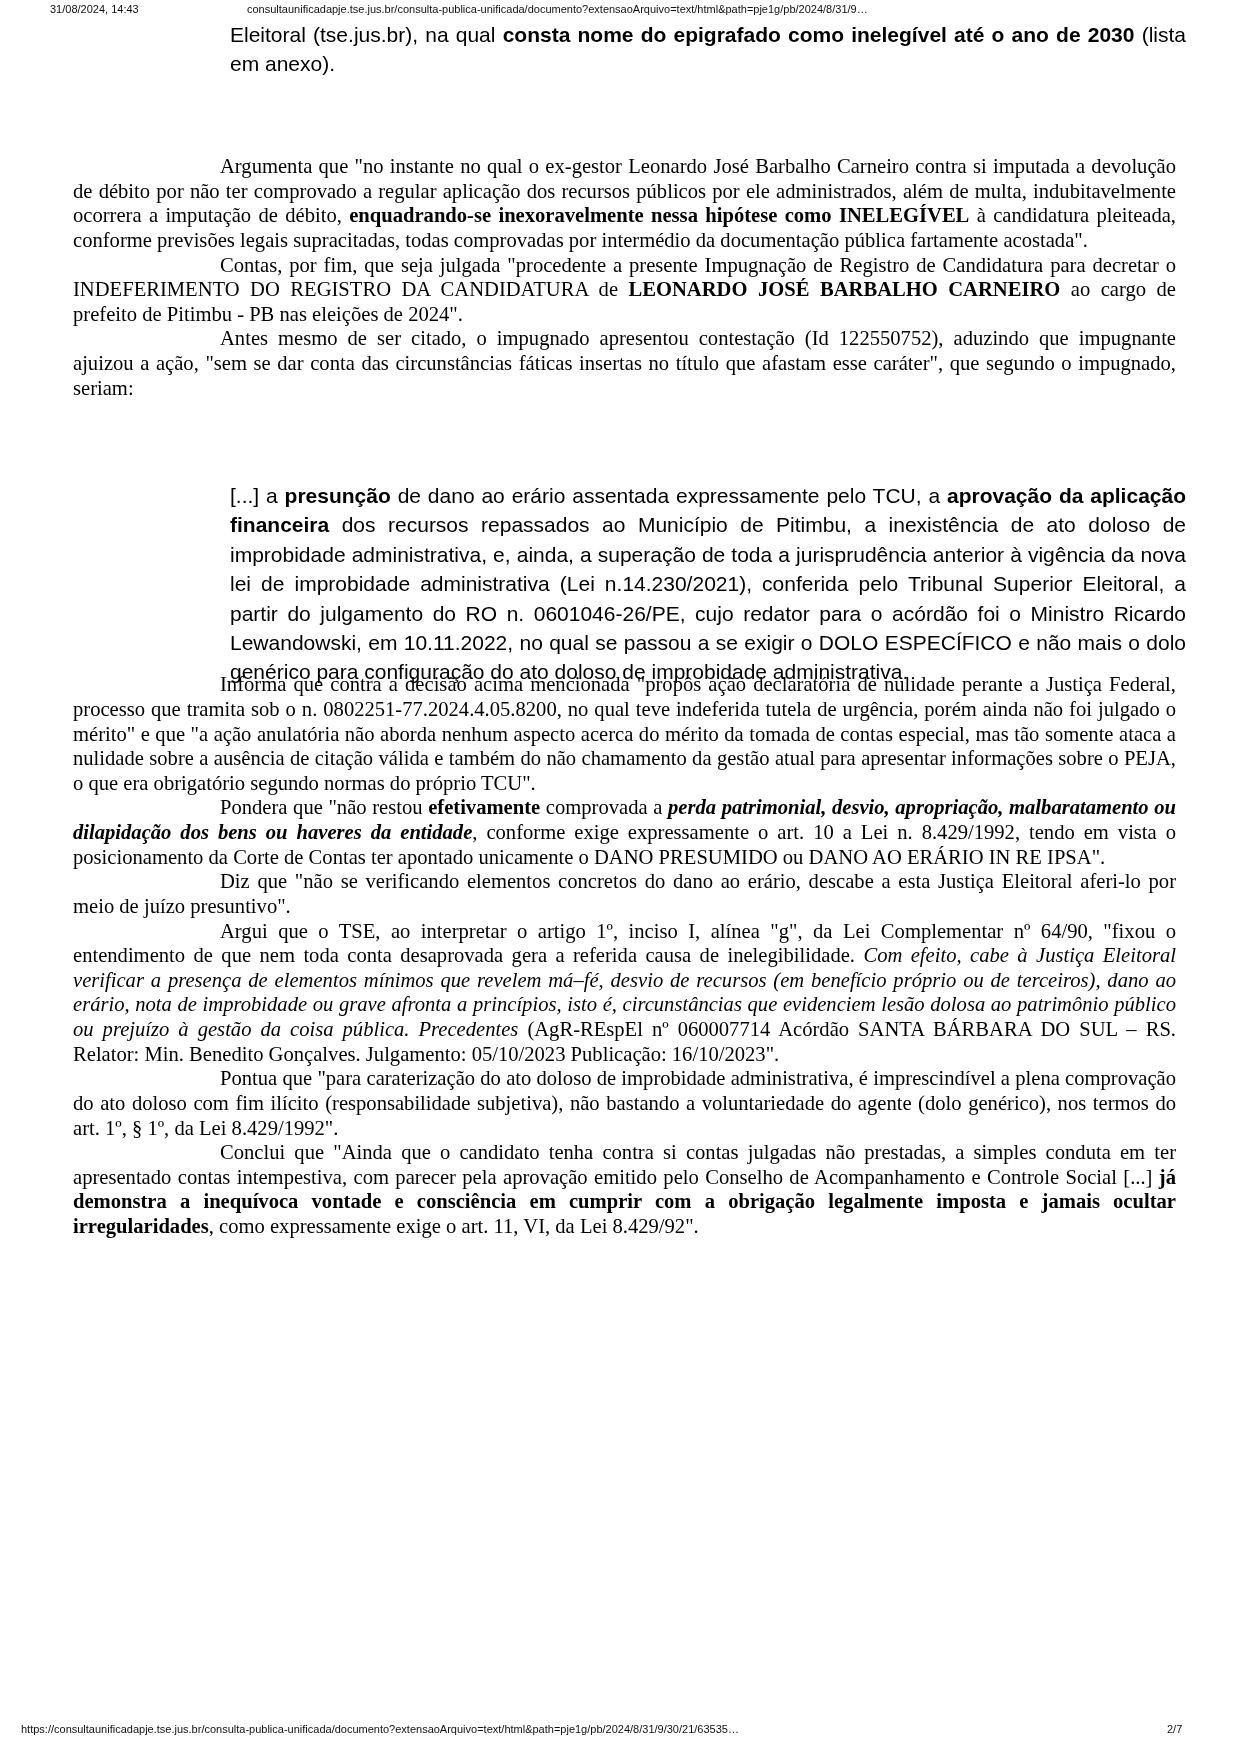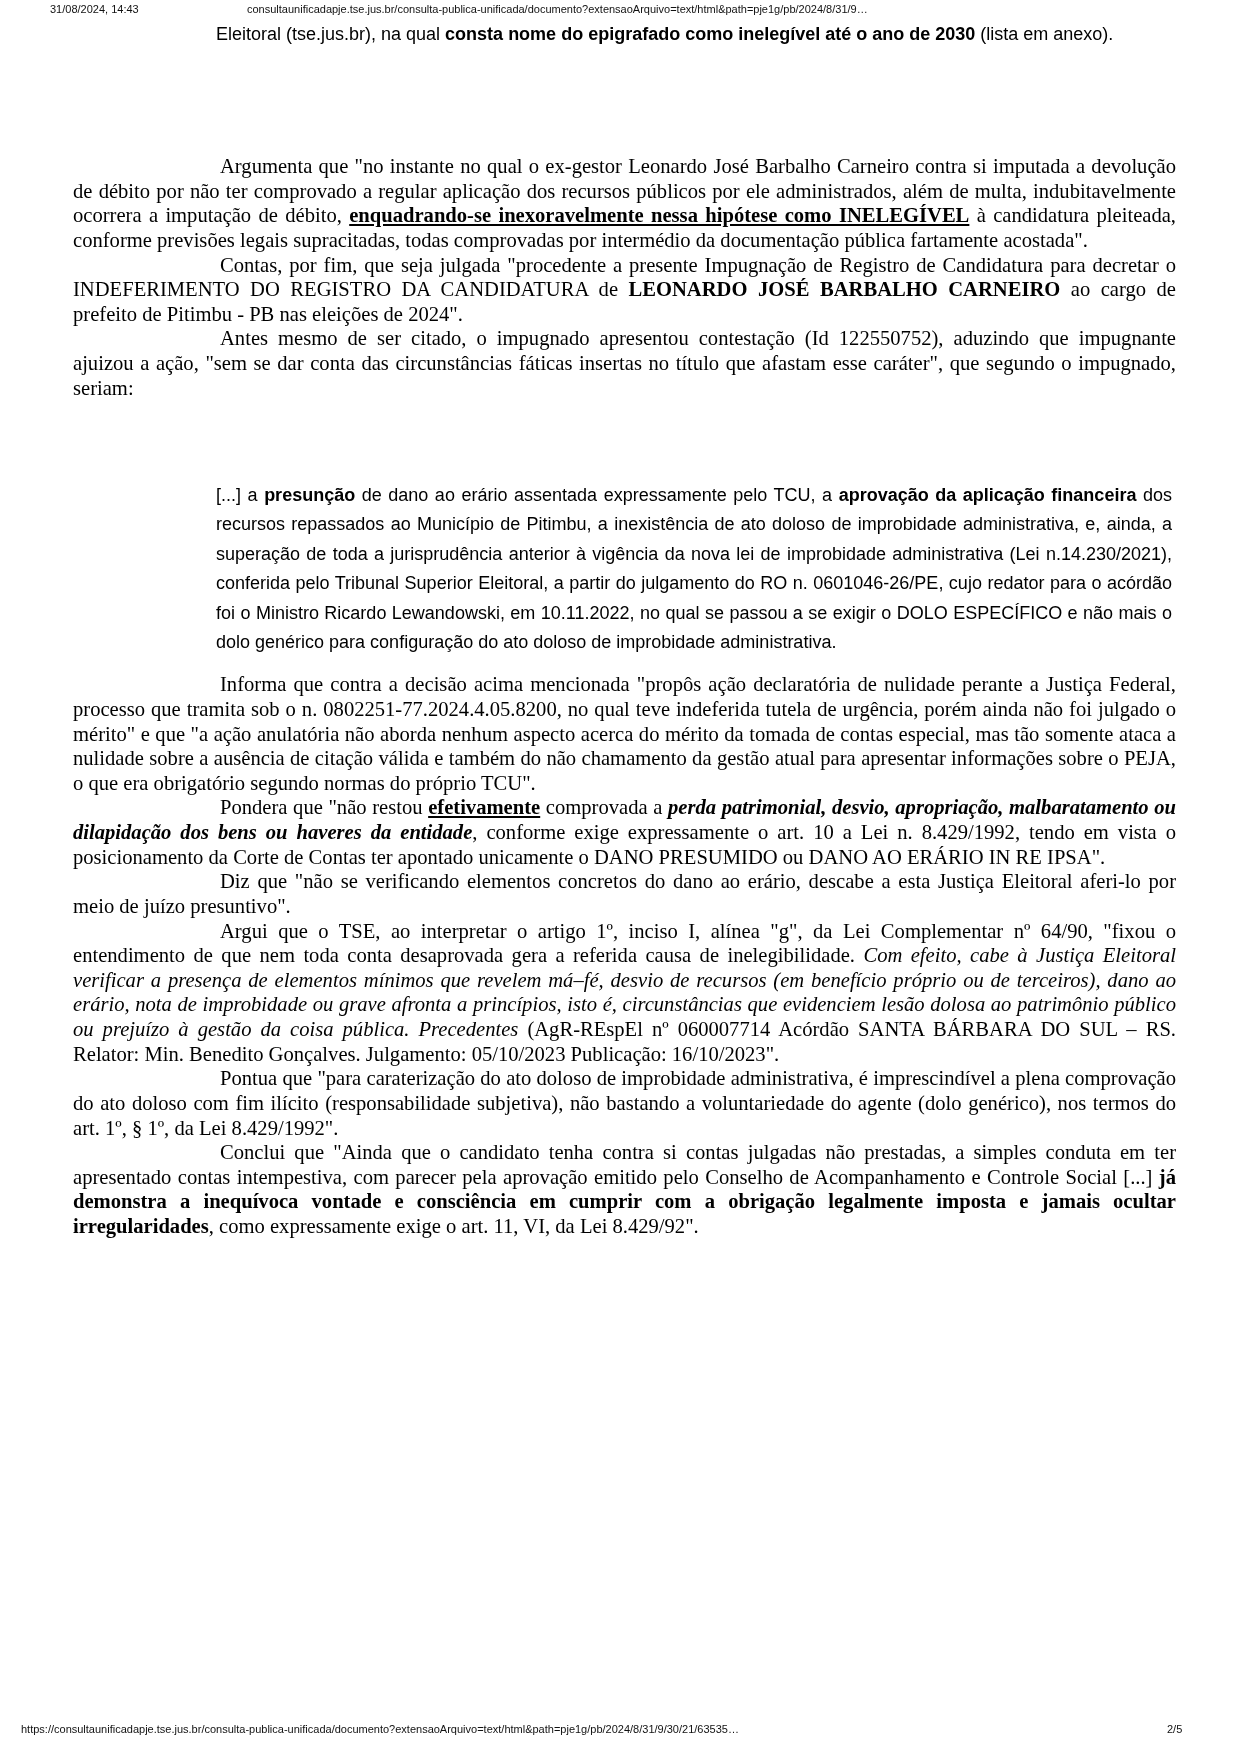--- a/index.html
+++ b/index.html
@@ -2,27 +2,27 @@
 <html><head>
 <meta charset="utf-8">
 <style>
   html, body { margin: 0; padding: 0; background: #ffffff; }
   body { width: 1240px; height: 1754px; position: relative; overflow: hidden; color: #000; }
   .hdr, .ftr { position: absolute; font-family: Liberation Sans, sans-serif; font-size: 11px; color: #111; white-space: nowrap; }
   .hdr-date { left: 50px; top: 3px; }
   .hdr-url { left: 247px; top: 3px; }
   .ftr-url { left: 21px; top: 1723px; text-align: center; }
   .ftr-page { left: 1167px; top: 1723px; }
-  .quote { position: absolute; left: 216px; width: 956px; font-family: "Liberation Sans", sans-serif; font-size: 18px; line-height: 29.4px; text-align: justify; }
+  .quote { position: absolute; left: 230px; width: 956px; font-family: "Liberation Sans", sans-serif; font-size: 21px; line-height: 29.4px; text-align: justify; }
   .q-top { top: 20px; }
   .q-main { top: 481px; }
   .body { position: absolute; left: 73px; width: 1103px; top: 154px; font-family: "Liberation Serif", serif; font-size: 20.6px; line-height: 24.62px; text-align: justify; }
   .body p { margin: 0; text-indent: 147px; }
   .spacer { height: 272px; }
-  .u { text-decoration: underline; }
+  .u { }
   b { font-weight: bold; }
   i { font-style: italic; }
 </style>
 </head>
 <body>
 
 <div class="hdr hdr-date">31/08/2024, 14:43</div>
 <div class="hdr hdr-url">consultaunificadapje.tse.jus.br/consulta-publica-unificada/documento?extensaoArquivo=text/html&amp;path=pje1g/pb/2024/8/31/9…</div>
 
 <div class="quote q-top"><span>Eleitoral (tse.jus.br), na qual </span><b>consta nome do epigrafado como inelegível até o ano de 2030</b><span> (lista em anexo).</span></div>
@@ -36,13 +36,13 @@
   <p><span>Pondera que "não restou </span><b class="u">efetivamente</b><span> comprovada a </span><b><i>perda patrimonial, desvio, apropriação, malbaratamento ou dilapidação dos bens ou haveres da entidade</i></b><span>, conforme exige expressamente o art. 10 a Lei n. 8.429/1992, tendo em vista o posicionamento da Corte de Contas ter apontado unicamente o DANO PRESUMIDO ou DANO AO ERÁRIO IN RE IPSA".</span></p>
   <p><span>Diz que "não se verificando elementos concretos do dano ao erário, descabe a esta Justiça Eleitoral aferi-lo por meio de juízo presuntivo".</span></p>
   <p><span>Argui que o TSE, ao interpretar o artigo 1º, inciso I, alínea "g", da Lei Complementar nº 64/90, "fixou o entendimento de que nem toda conta desaprovada gera a referida causa de inelegibilidade. </span><i>Com efeito, cabe à Justiça Eleitoral verificar a presença de elementos mínimos que revelem má–fé, desvio de recursos (em benefício próprio ou de terceiros), dano ao erário, nota de improbidade ou grave afronta a princípios, isto é, circunstâncias que evidenciem lesão dolosa ao patrimônio público ou prejuízo à gestão da coisa pública. Precedentes</i><span> (AgR-REspEl nº 060007714 Acórdão SANTA BÁRBARA DO SUL – RS. Relator: Min. Benedito Gonçalves. Julgamento: 05/10/2023 Publicação: 16/10/2023".</span></p>
   <p><span>Pontua que "para caraterização do ato doloso de improbidade administrativa, é imprescindível a plena comprovação do ato doloso com fim ilícito (responsabilidade subjetiva), não bastando a voluntariedade do agente (dolo genérico), nos termos do art. 1º, § 1º, da Lei 8.429/1992".</span></p>
   <p><span>Conclui que "Ainda que o candidato tenha contra si contas julgadas não prestadas, a simples conduta em ter apresentado contas intempestiva, com parecer pela aprovação emitido pelo Conselho de Acompanhamento e Controle Social [...] </span><b>já demonstra a inequívoca vontade e consciência em cumprir com a obrigação legalmente imposta e jamais ocultar irregularidades</b><span>, como expressamente exige o art. 11, VI, da Lei 8.429/92".</span></p>
 </div>
 
 <div class="quote q-main"><span>[...] a </span><b>presunção</b><span> de dano ao erário assentada expressamente pelo TCU, a </span><b>aprovação da aplicação financeira</b><span> dos recursos repassados ao Município de Pitimbu, a inexistência de ato doloso de improbidade administrativa, e, ainda, a superação de toda a jurisprudência anterior à vigência da nova lei de improbidade administrativa (Lei n.14.230/2021), conferida pelo Tribunal Superior Eleitoral, a partir do julgamento do RO n. 0601046-26/PE, cujo redator para o acórdão foi o Ministro Ricardo Lewandowski, em 10.11.2022, no qual se passou a se exigir o DOLO ESPECÍFICO e não mais o dolo genérico para configuração do ato doloso de improbidade administrativa.</span></div>
 
 <div class="ftr ftr-url">https://consultaunificadapje.tse.jus.br/consulta-publica-unificada/documento?extensaoArquivo=text/html&amp;path=pje1g/pb/2024/8/31/9/30/21/63535…</div>
-<div class="ftr ftr-page">2/5</div>
+<div class="ftr ftr-page">2/7</div>
 
 </body></html>

